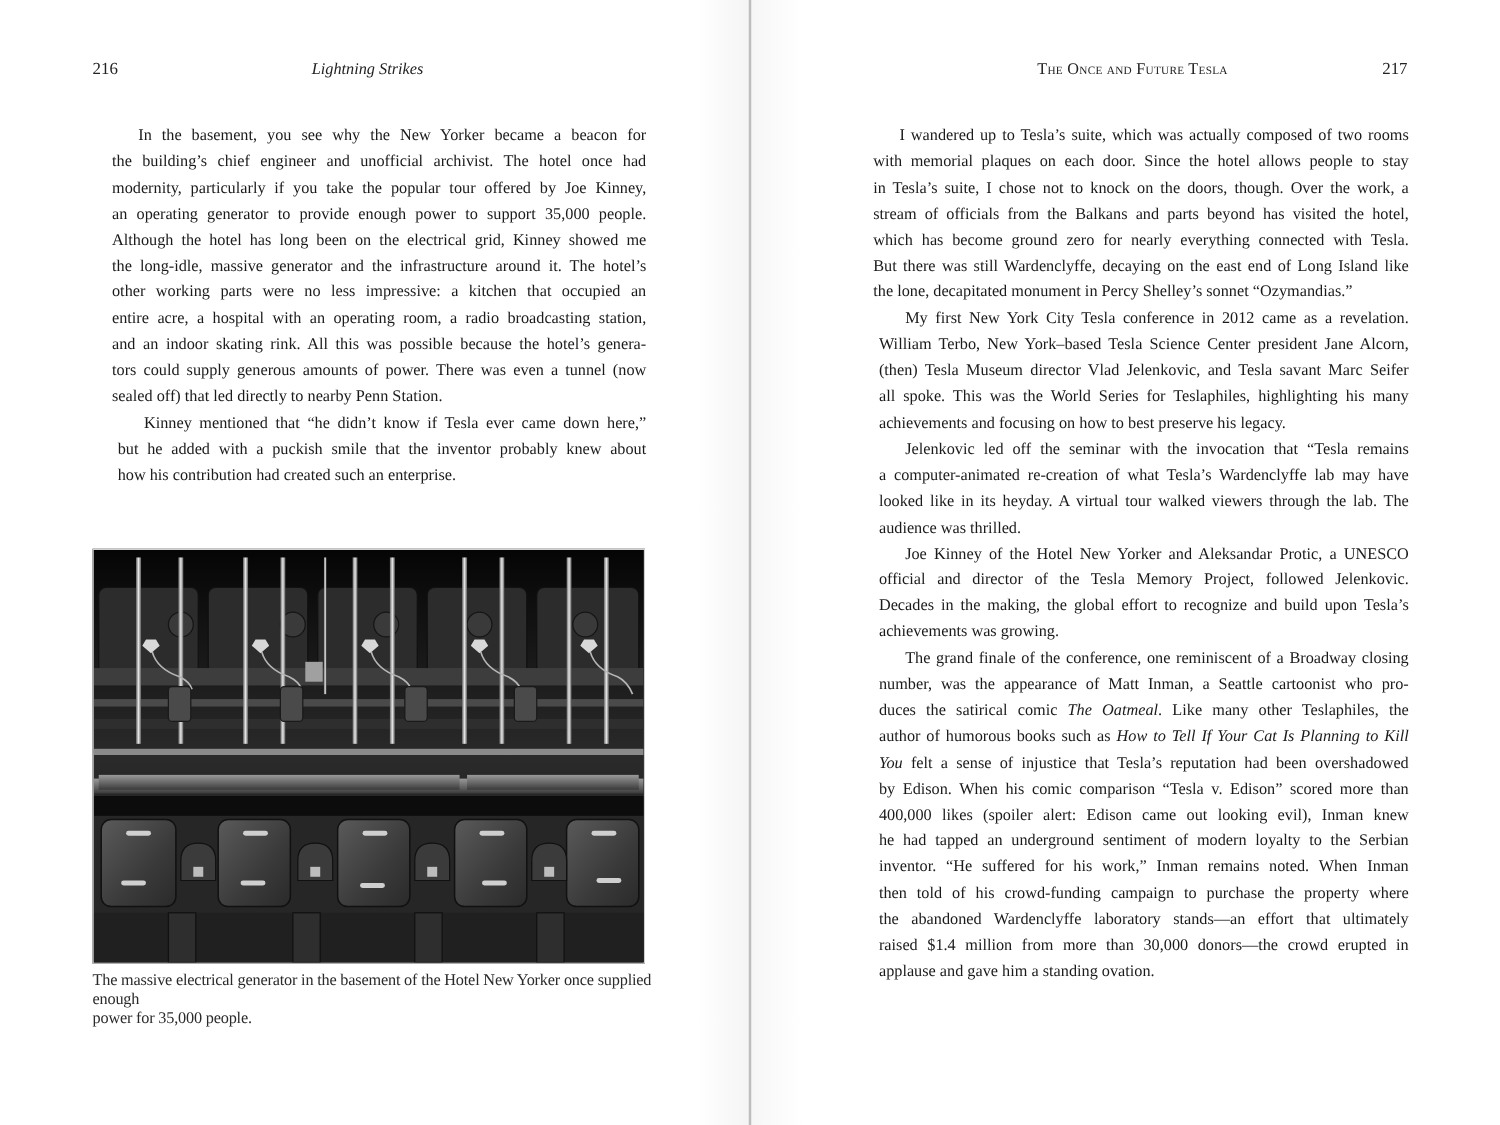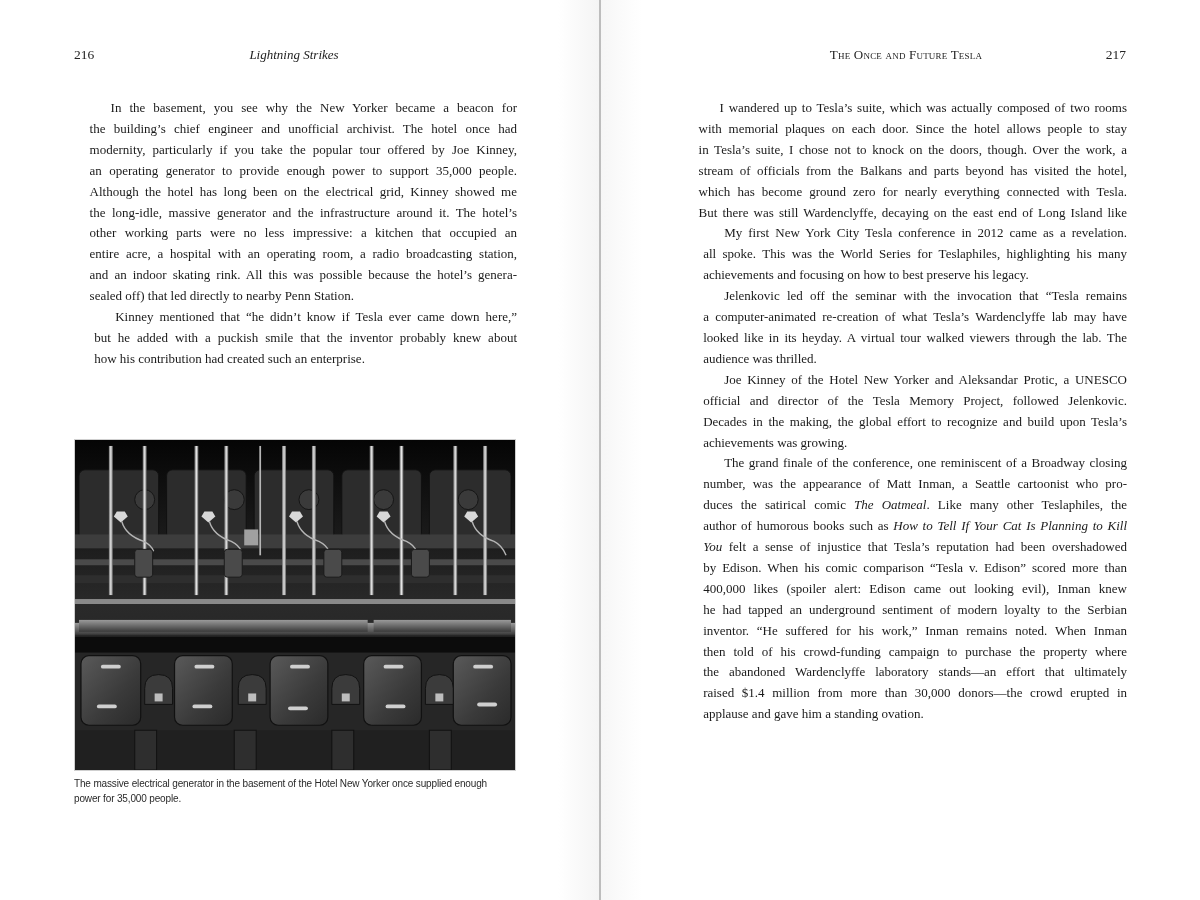--- a/index.html
+++ b/index.html
@@ -44,22 +44,22 @@
     em { font-style: italic; }
 
     .figure {
       position: absolute; left: 74px; top: 439px; width: 442px; height: 332px;
       background: #0e0e0e; overflow: hidden;
       border: 1px solid #cfcfcf; box-sizing: border-box;
     }
     .figure svg { display: block; width: 100%; height: 100%; }
     .caption {
       position: absolute; left: 74px; top: 776px; width: 450px;
-      font-family: Liberation Sans, sans-serif;
-      font-size: 10px; line-height: 15px; color: #2a2a2a; letter-spacing: -0.15px;
+      font-family: Liberation Serif, serif;
+      font-size: 13px; line-height: 15px; color: #2a2a2a; letter-spacing: -0.15px;
     }
   </style>
 </head>
 <body>
 
 <div class="spread">
 
   <div class="page left">
     <div class="running-head folio">216</div>
     <div class="running-head rh-title">Lightning Strikes</div>
@@ -68,20 +68,21 @@
       <p>
         <span class="line indent">In the basement, you see why the New Yorker became a beacon for</span>
         <span class="line">the building’s chief engineer and unofficial archivist. The hotel once had</span>
         <span class="line">modernity, particularly if you take the popular tour offered by Joe Kinney,</span>
         <span class="line">an operating generator to provide enough power to support 35,000 people.</span>
         <span class="line">Although the hotel has long been on the electrical grid, Kinney showed me</span>
         <span class="line">the long-idle, massive generator and the infrastructure around it. The hotel’s</span>
         <span class="line">other working parts were no less impressive: a kitchen that occupied an</span>
         <span class="line">entire acre, a hospital with an operating room, a radio broadcasting station,</span>
         <span class="line">and an indoor skating rink. All this was possible because the hotel’s genera-</span>
+        <span class="line">tors could supply generous amounts of power. There was even a tunnel (now</span>
         <span class="line last">sealed off) that led directly to nearby Penn Station.</span>
       </p>
       <p>
         <span class="line indent">Kinney mentioned that “he didn’t know if Tesla ever came down here,”</span>
         <span class="line">but he added with a puckish smile that the inventor probably knew about</span>
         <span class="line last">how his contribution had created such an enterprise.</span>
       </p>
     </div>
 
     <div class="figure" role="img" aria-label="Black-and-white photograph of a massive electrical generator with vertical rods, valve fittings and riveted access panels">
@@ -223,23 +224,26 @@
     <div class="running-head folio">217</div>
 
     <div class="body-text">
       <p>
         <span class="line indent">I wandered up to Tesla’s suite, which was actually composed of two rooms</span>
         <span class="line">with memorial plaques on each door. Since the hotel allows people to stay</span>
         <span class="line">in Tesla’s suite, I chose not to knock on the doors, though. Over the work, a</span>
         <span class="line">stream of officials from the Balkans and parts beyond has visited the hotel,</span>
         <span class="line">which has become ground zero for nearly everything connected with Tesla.</span>
         <span class="line">But there was still Wardenclyffe, decaying on the east end of Long Island like</span>
+        <span class="line last">the lone, decapitated monument in Percy Shelley’s sonnet “Ozymandias.”</span>
       </p>
       <p>
         <span class="line indent">My first New York City Tesla conference in 2012 came as a revelation.</span>
+        <span class="line">William Terbo, New York–based Tesla Science Center president Jane Alcorn,</span>
+        <span class="line">(then) Tesla Museum director Vlad Jelenkovic, and Tesla savant Marc Seifer</span>
         <span class="line">all spoke. This was the World Series for Teslaphiles, highlighting his many</span>
         <span class="line last">achievements and focusing on how to best preserve his legacy.</span>
       </p>
       <p>
         <span class="line indent">Jelenkovic led off the seminar with the invocation that “Tesla remains</span>
         <span class="line">a computer-animated re-creation of what Tesla’s Wardenclyffe lab may have</span>
         <span class="line">looked like in its heyday. A virtual tour walked viewers through the lab. The</span>
         <span class="line last">audience was thrilled.</span>
       </p>
       <p>

